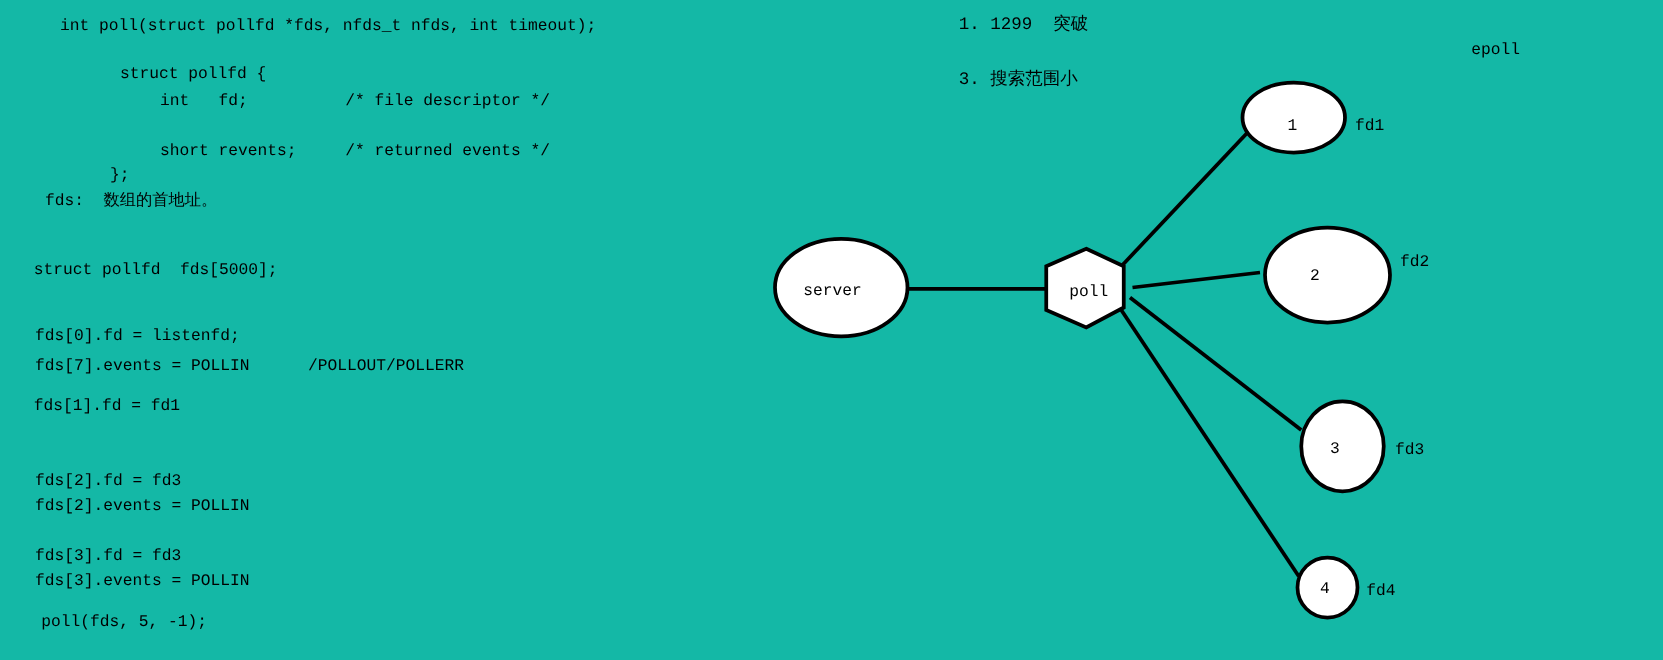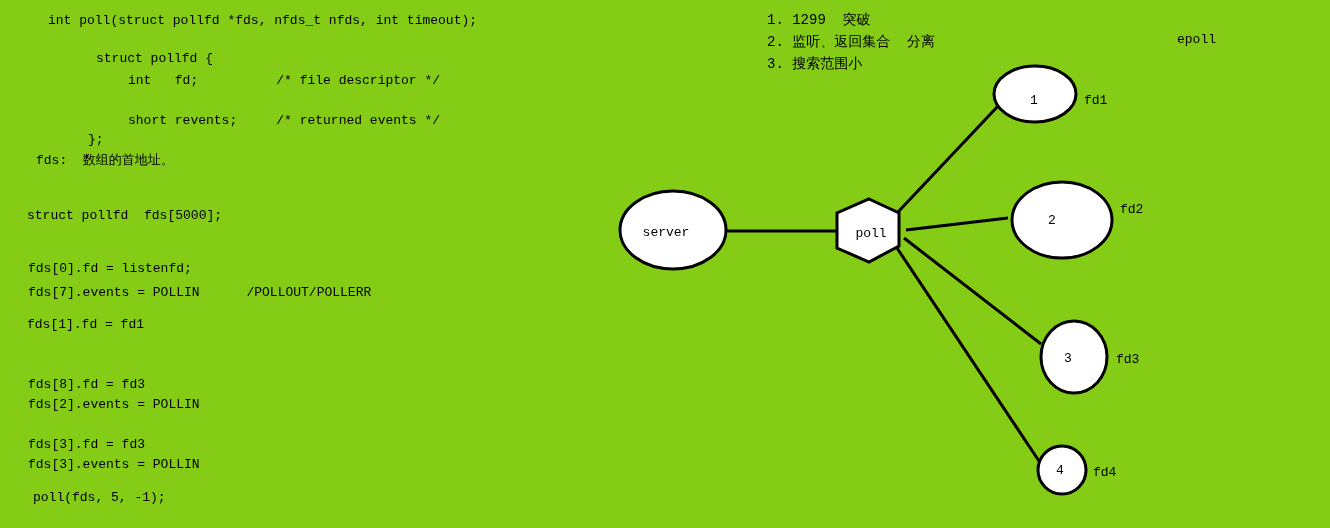--- a/index.html
+++ b/index.html
@@ -3,21 +3,21 @@
 <meta charset="utf-8">
 <style>
   html, body { margin: 0; padding: 0; }
   body {
     width: 1330px; height: 528px;
     background: #ffffff; color: #000000;
     font-family: "Liberation Mono", "DejaVu Sans Mono", monospace;
   }
   #canvas {
     position: relative; width: 1330px; height: 528px;
-    background: #84cc16; overflow: hidden;
+    background: #14b8a6; overflow: hidden;
   }
   .code-line {
     position: absolute;
     font-size: 13px; line-height: 16px;
     white-space: pre; color: #000;
   }
   .note-line {
     position: absolute;
     font-size: 14px; line-height: 17px;
     white-space: pre; color: #000;
@@ -45,28 +45,27 @@
   <div class="code-line" style="left:48px;  top:13px">int poll(struct pollfd *fds, nfds_t nfds, int timeout);</div>
   <div class="code-line" style="left:96px;  top:51px">struct pollfd {</div>
   <div class="code-line" style="left:128px; top:73px">int   fd;          /* file descriptor */</div>
   <div class="code-line" style="left:128px; top:113px">short revents;     /* returned events */</div>
   <div class="code-line" style="left:88px;  top:132px">};</div>
   <div class="code-line" style="left:36px;  top:153px">fds:  数组的首地址。</div>
   <div class="code-line" style="left:27px;  top:208px">struct pollfd  fds[5000];</div>
   <div class="code-line" style="left:28px;  top:261px">fds[0].fd = listenfd;</div>
   <div class="code-line" style="left:28px;  top:285px">fds[7].events = POLLIN      /POLLOUT/POLLERR</div>
   <div class="code-line" style="left:27px;  top:317px">fds[1].fd = fd1</div>
-  <div class="code-line" style="left:28px;  top:377px">fds[8].fd = fd3</div>
+  <div class="code-line" style="left:28px;  top:377px">fds[2].fd = fd3</div>
   <div class="code-line" style="left:28px;  top:397px">fds[2].events = POLLIN</div>
   <div class="code-line" style="left:28px;  top:437px">fds[3].fd = fd3</div>
   <div class="code-line" style="left:28px;  top:457px">fds[3].events = POLLIN</div>
   <div class="code-line" style="left:33px;  top:490px">poll(fds, 5, -1);</div>
 
   <div class="note-line" style="left:767px; top:12px">1. 1299  突破</div>
-  <div class="note-line" style="left:767px; top:34px">2. 监听、返回集合  分离</div>
   <div class="note-line" style="left:767px; top:56px">3. 搜索范围小</div>
 
   <div class="corner-label" style="left:1177px; top:32px">epoll</div>
 
   <svg class="diagram" width="1330" height="528" viewBox="0 0 1330 528">
 
     <line x1="727" y1="231" x2="838" y2="231"></line>
     <line x1="898" y1="212" x2="999" y2="105"></line>
     <line x1="906" y1="230" x2="1008" y2="218"></line>
     <line x1="904" y1="238" x2="1041" y2="344"></line>

